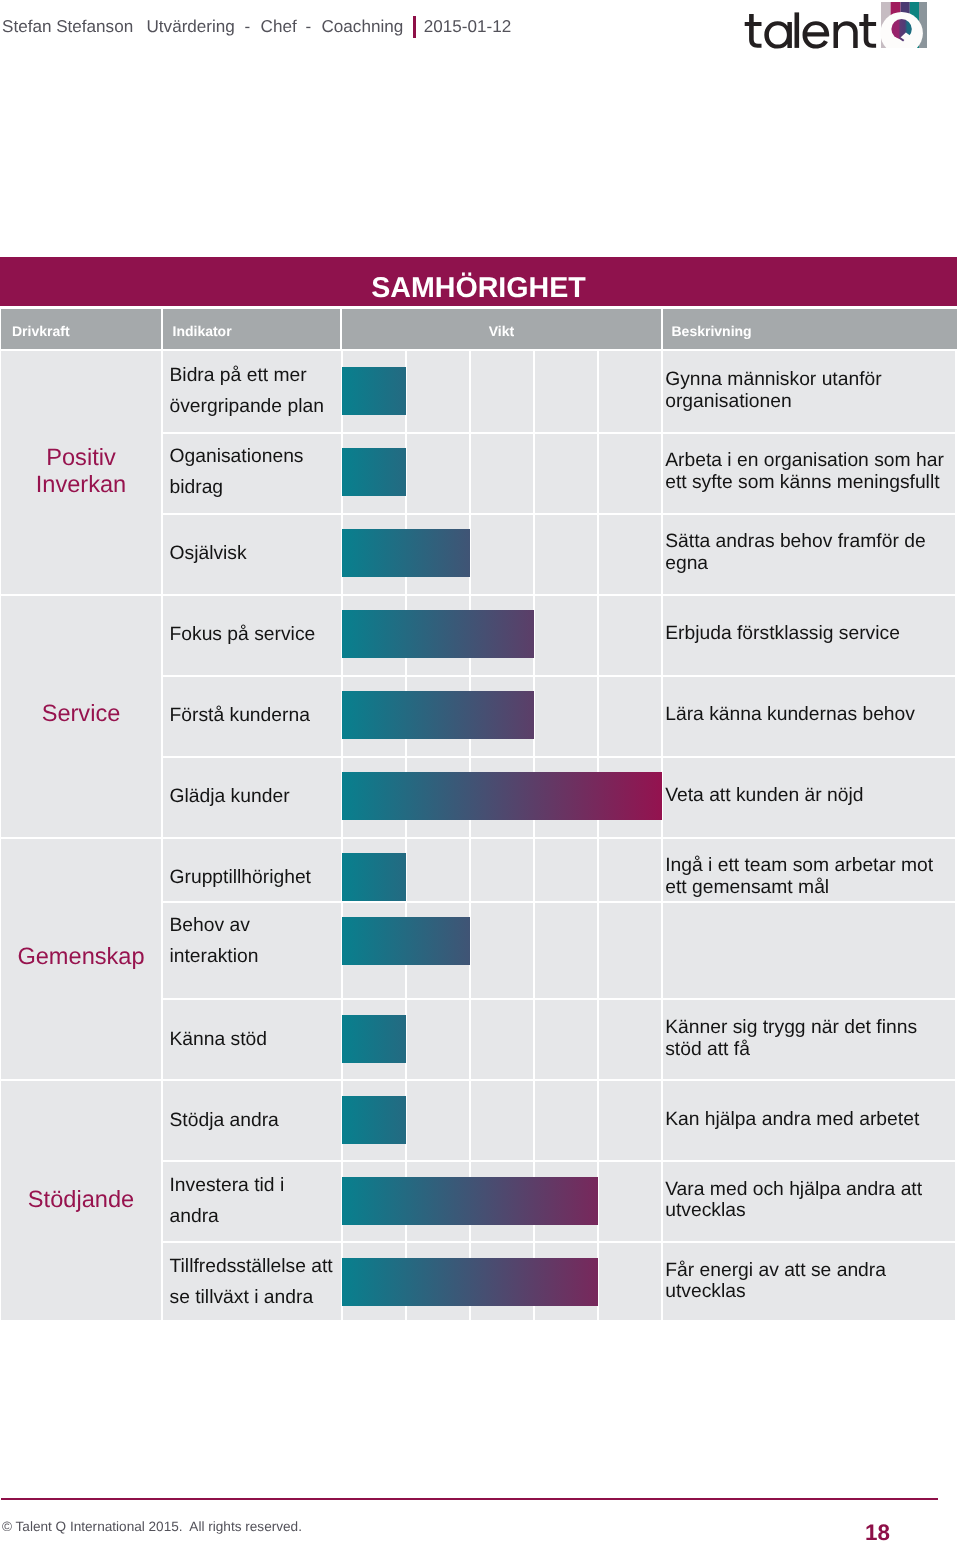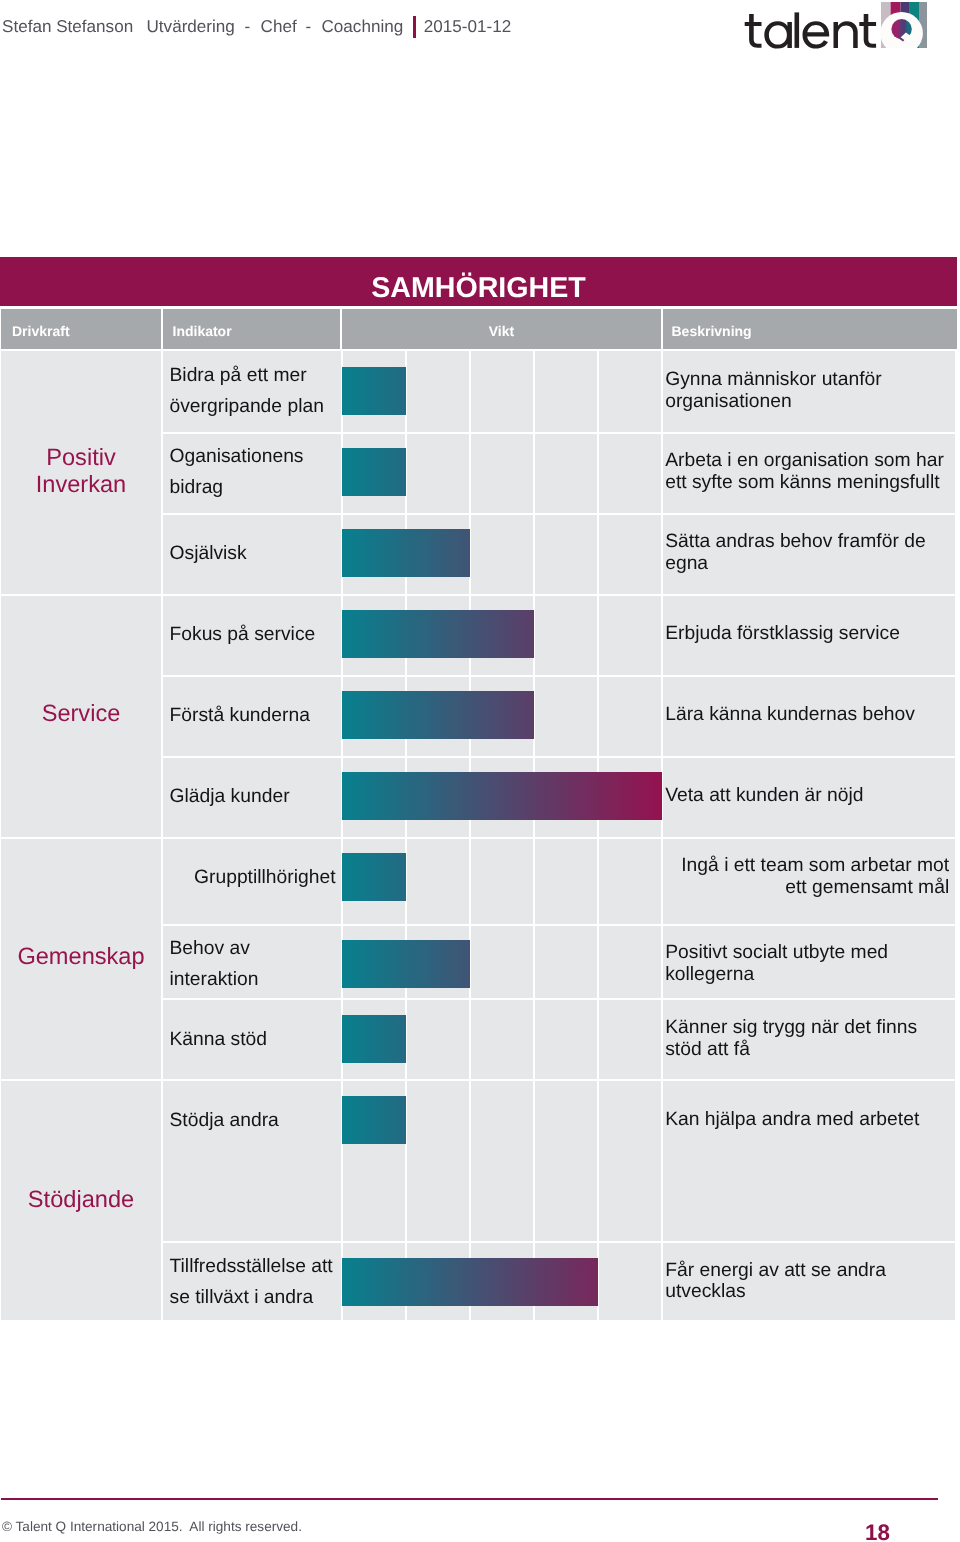--- a/index.html
+++ b/index.html
@@ -152,43 +152,48 @@
         <div class="ind">Förstå kunderna</div>
         <div class="bar" style="width: 192px;"></div>
         <div class="desc">Lära känna kundernas behov</div>
       </div>
       <div class="row" style="top: 404.583px;">
         <div class="rowline"></div>
         <div class="ind">Glädja kunder</div>
         <div class="bar" style="width: 320px;"></div>
         <div class="desc">Veta att kunden är nöjd</div>
       </div>
-      <div class="row" style="top: 485.5px; text-align: right;">
+      <div class="row" style="top: 485.5px;">
         <div class="rowline"></div>
         <div class="ind">Grupptillhörighet</div>
         <div class="bar" style="width: 64px;"></div>
         <div class="desc">Ingå i ett team som arbetar mot ett gemensamt mål</div>
       </div>
-      <div class="row" style="top: 573px;">
+      <div class="row" style="top: 550px;">
         <div class="rowline"></div>
         <div class="ind">Behov av interaktion</div>
         <div class="bar" style="width: 128px;"></div>
-        <div class="desc">Positivt socialt utbyte med kollegerna</div>
       </div>
       <div class="row" style="top: 647.333px;">
         <div class="rowline"></div>
         <div class="ind">Känna stöd</div>
         <div class="bar" style="width: 64px;"></div>
         <div class="desc">Känner sig trygg när det finns stöd att få</div>
       </div>
       <div class="row" style="top: 728.25px;">
         <div class="rowline"></div>
         <div class="ind">Stödja andra</div>
         <div class="bar" style="width: 64px;"></div>
         <div class="desc">Kan hjälpa andra med arbetet</div>
+      </div>
+      <div class="row" style="top: 809.167px;">
+        <div class="rowline"></div>
+        <div class="ind">Investera tid i andra</div>
+        <div class="bar" style="width: 256px;"></div>
+        <div class="desc">Vara med och hjälpa andra att utvecklas</div>
       </div>
       <div class="row" style="top: 890.083px;">
         <div class="rowline"></div>
         <div class="ind">Tillfredsställelse att se tillväxt i andra</div>
         <div class="bar" style="width: 256px;"></div>
         <div class="desc">Får energi av att se andra utvecklas</div>
       </div>
       <div class="drvcell" style="top: 0px; height: 242.75px;">
         <span>Positiv Inverkan</span>
       </div>

